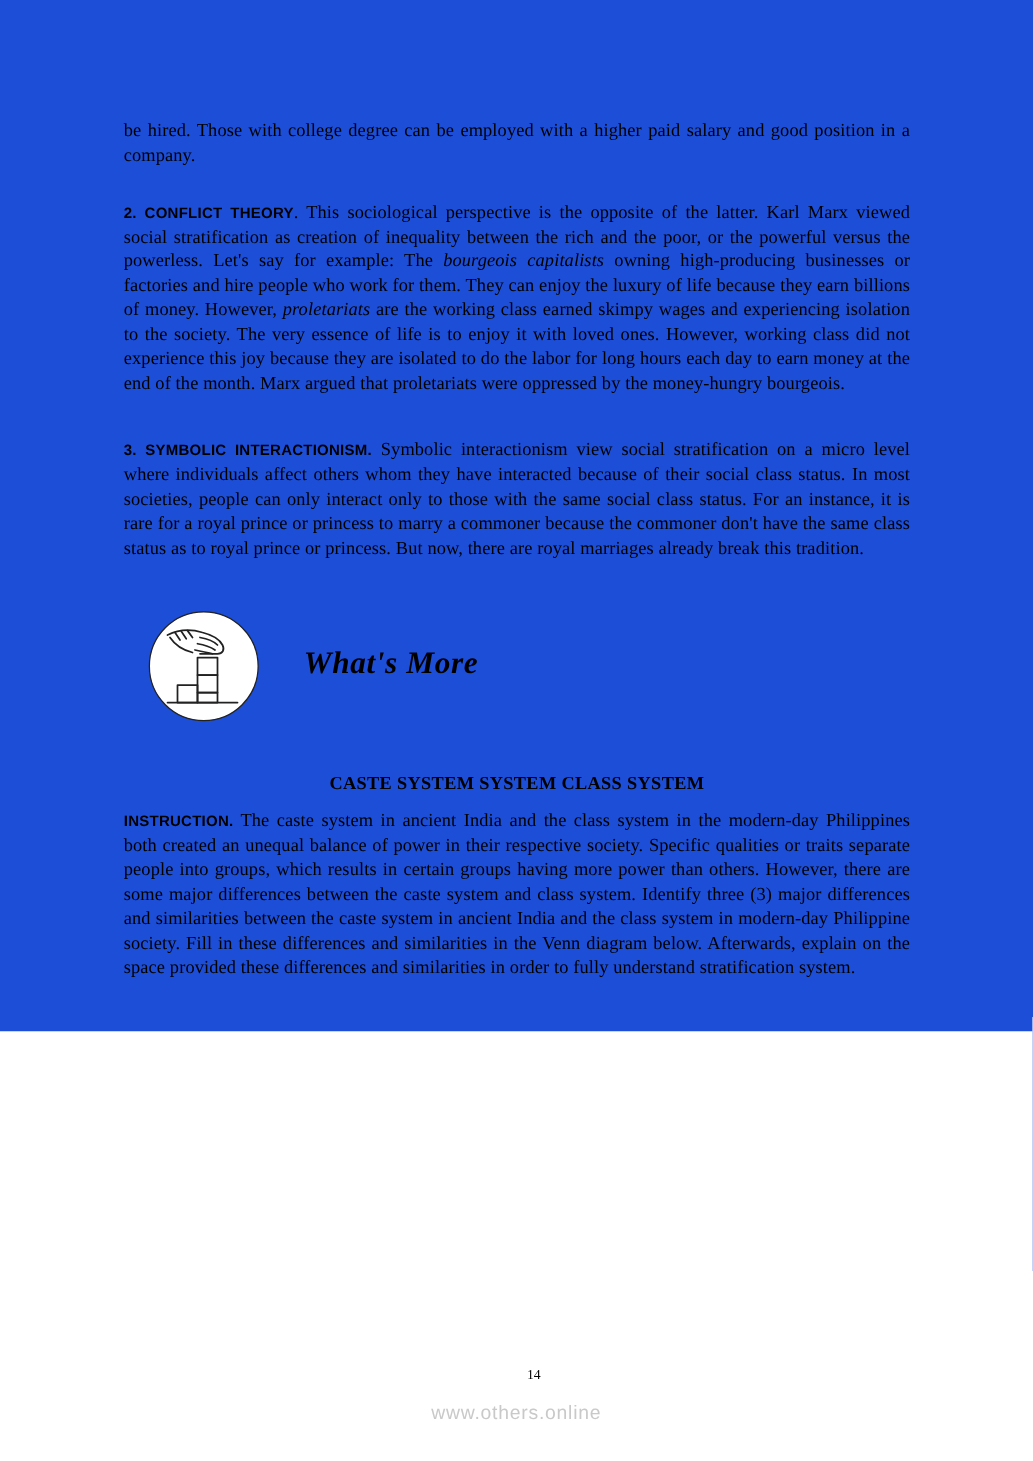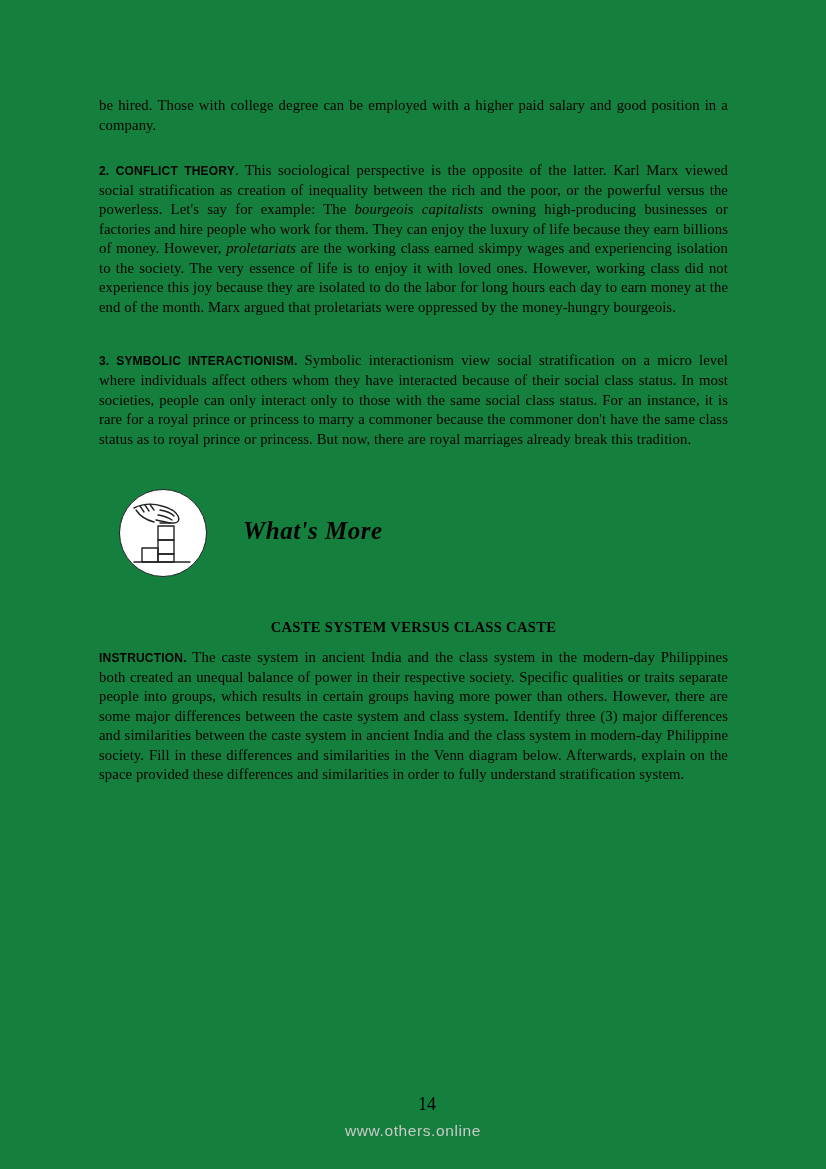--- a/index.html
+++ b/index.html
@@ -12,22 +12,22 @@
     height: 1169px;
     position: relative;
     font-family: "Liberation Serif", serif;
     color: #000000;
     overflow: hidden;
   }
   .page {
     position: absolute;
     left: 0; top: 0;
     width: 826px;
-    height: 1169px;
-    background: #15803d;
+    height: 825px;
+    background: #1d4ed8;
   }
   .content {
     position: absolute;
     left: 99px;
     top: 96px;
     width: 629px;
   }
   p.body-text {
     margin: 0;
     font-size: 14.7px;
@@ -83,21 +83,21 @@
     letter-spacing: 0.3px;
     margin: 26px 0 0 0;
   }
 
   .page-number {
     position: absolute;
     left: 0;
     right: 0;
     top: 1094px;
     text-align: center;
-    font-size: 18px;
+    font-size: 11px;
     font-family: "Liberation Serif", serif;
     padding-left: 28px;
   }
   .watermark {
     position: absolute;
     left: 0;
     right: 0;
     top: 1122px;
     text-align: center;
     font-family: "Liberation Sans", sans-serif;
@@ -141,21 +141,21 @@
             <rect x="22" y="58" width="16" height="14"></rect>
             <rect x="38" y="64" width="16" height="8"></rect>
 
             <path d="M14 72 L70 72"></path>
           </g>
         </svg>
       </div>
       <div class="wm-title">What's More</div>
     </div>
 
-    <p class="activity-title">CASTE SYSTEM VERSUS CLASS CASTE</p>
+    <p class="activity-title">CASTE SYSTEM SYSTEM CLASS SYSTEM</p>
 
     <div class="gap-sm"></div>
 
     <p class="body-text"><span class="heading-run">INSTRUCTION.</span><span> The caste system in ancient India and the class system in the modern-day Philippines both created an unequal balance of power in their respective society. Specific qualities or traits separate people into groups, which results in certain groups having more power than others. However, there are some major differences between the caste system and class system. Identify three (3) major differences and similarities between the caste system in ancient India and the class system in modern-day Philippine society. Fill in these differences and similarities in the Venn diagram below. Afterwards, explain on the space provided these differences and similarities in order to fully understand stratification system.</span></p>
 
   </div>
 
   <div class="page-number">14</div>
   <div class="watermark">www.others.online</div>
 </div>

